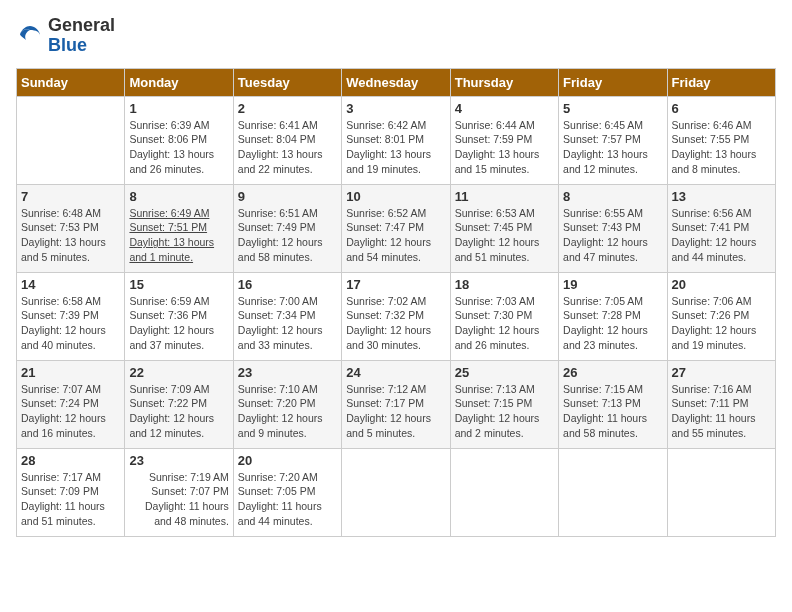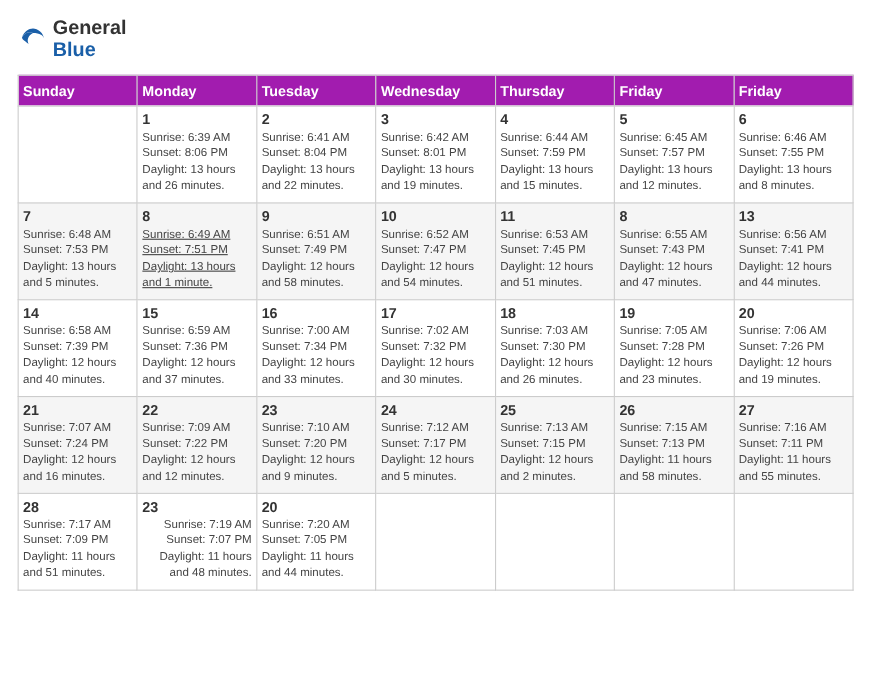--- a/index.html
+++ b/index.html
@@ -5,24 +5,23 @@
     * { margin: 0; padding: 0; box-sizing: border-box; }
     body {
       font-family: Arial, sans-serif;
       background: #fff;
       width: 792px;
       min-height: 612px;
       padding: 16px;
     }
     .header {
       display: flex;
-      justify-content: flex-end;
+      justify-content: flex-start;
       align-items: flex-start;
       margin-bottom: 12px;
-      flex-direction: column;
     }
     .logo {
       display: flex;
       align-items: center;
       gap: 4px;
     }
     .logo-text {
       font-size: 18px;
       font-weight: bold;
       line-height: 1.1;
@@ -44,21 +43,21 @@
     .location {
       font-size: 16px;
       color: #555;
     }
     table {
       width: 100%;
       border-collapse: collapse;
       font-size: 11px;
     }
     thead tr th {
-      background: #a21caf;
+      background: #a16207;
       color: #fff;
       padding: 6px 4px;
       text-align: left;
       font-size: 13px;
       font-weight: bold;
       border: 1px solid #ccc;
     }
     tbody tr td {
       border: 1px solid #ccc;
       vertical-align: top;

